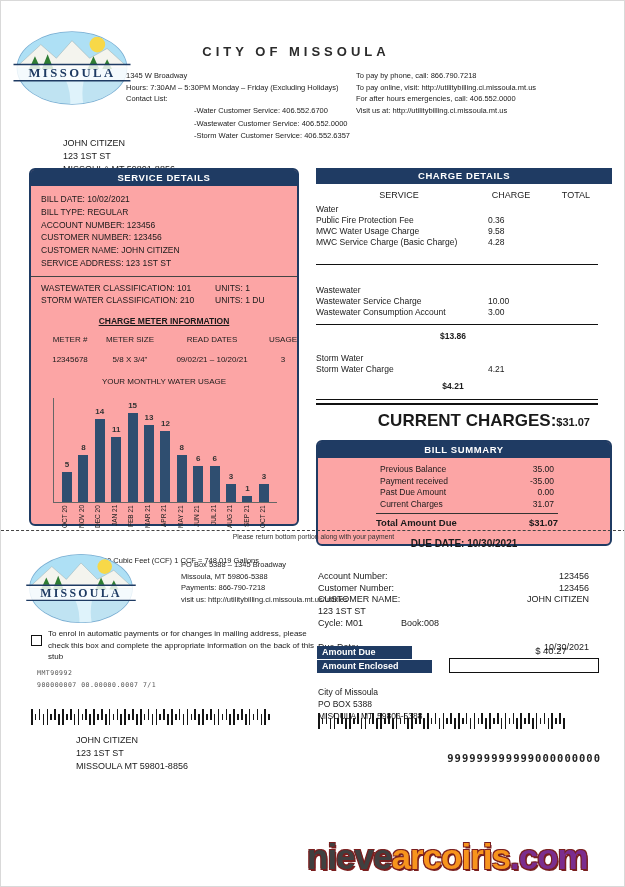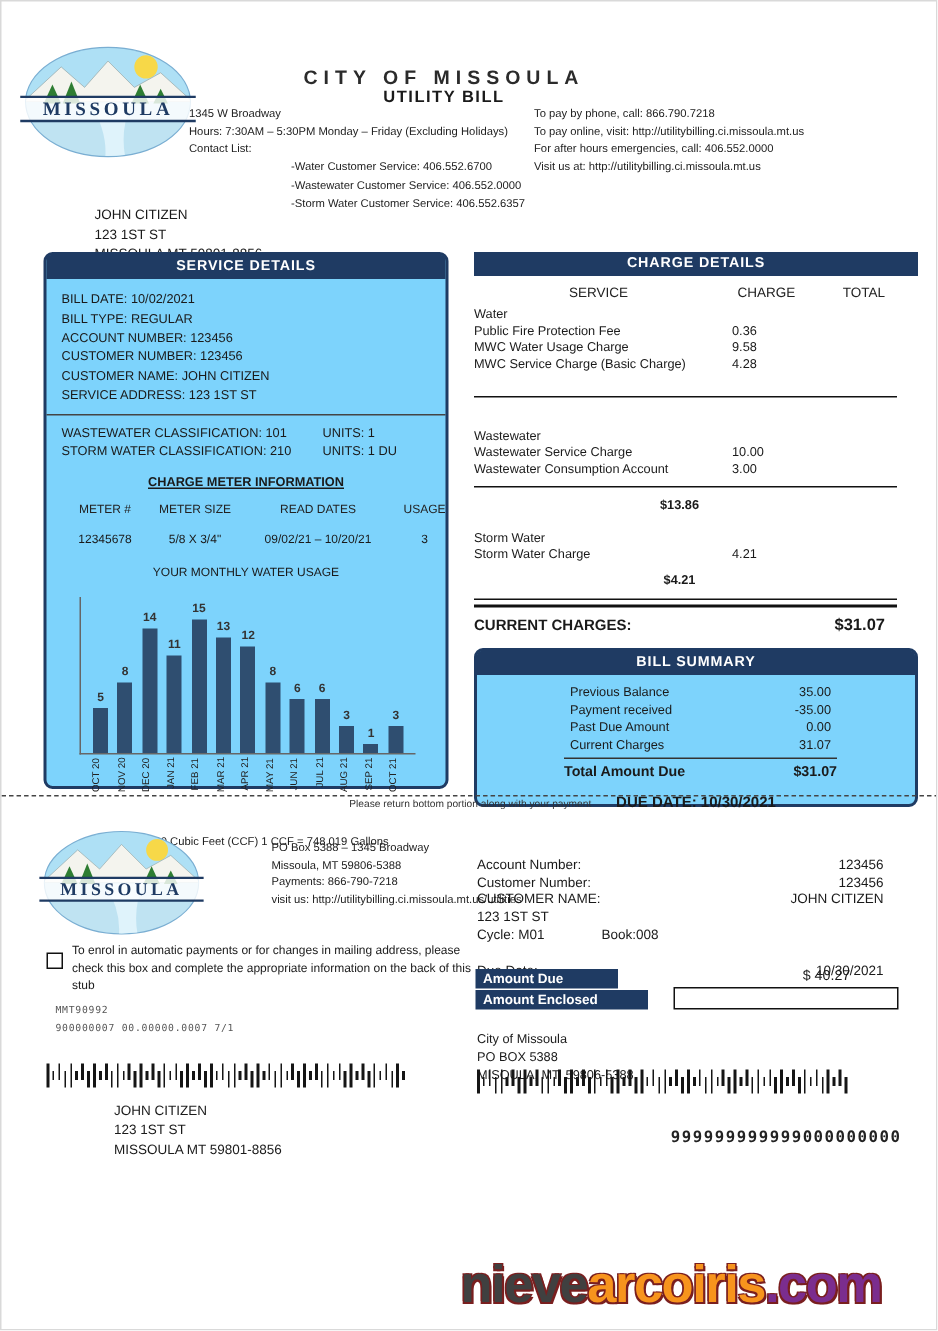--- a/index.html
+++ b/index.html
@@ -9,21 +9,21 @@
 
   
   .doc-title{font-size:13px;font-weight:bold;letter-spacing:4px;color:#2b2b2b;text-align:center;}
   .doc-subtitle{font-size:11px;font-weight:bold;letter-spacing:1px;text-align:center;margin-top:2px;}
   .small{font-size:7.5px;line-height:1.55;color:#222;}
   .contact-indent{margin-left:68px;line-height:1.7;}
 
   
   .navy-bar{background:#1f3b63;color:#fff;font-weight:bold;text-align:center;font-size:9.5px;
             line-height:16px;height:16px;letter-spacing:.6px;}
-  .box{border:2px solid #1f3b63;border-radius:6px;background:#7dd3fc;box-sizing:border-box;}
+  .box{border:2px solid #1f3b63;border-radius:6px;background:#fca5a5;box-sizing:border-box;}
   .box .navy-bar{border-radius:3px 3px 0 0;}
 
   
   .svc-content{padding:7px 10px 0 10px;font-size:8.5px;line-height:1.5;}
   .svc-divider{border-top:1px solid #444;margin:6px -10px 5px -10px;}
   .class-row{display:flex;}
   .class-row .cl{flex:1;}
   .class-row .un{width:72px;}
   .meter-title{text-align:center;font-weight:bold;text-decoration:underline;font-size:8.5px;margin:8px 0 6px 0;}
   .meter-grid{display:grid;grid-template-columns:58px 62px 102px 40px;text-align:center;font-size:8px;}
@@ -47,21 +47,21 @@
   .ccharge{width:58px;padding-left:6px;box-sizing:border-box;}
   .ctotal{width:50px;text-align:right;}
   .chead{font-size:9px;color:#222;margin:6px 0 2px 0;}
   .chead .cname{text-align:center;}
   .chead .ccharge{text-align:center;padding-left:0;}
   .cgroup{font-size:8.5px;}
   .cline{border-top:1px solid #111;margin:6px 14px 6px 0;}
   .cline2{height:3px;border-top:1px solid #111;border-bottom:2px solid #111;margin:8px 14px 6px 0;}
   .subtotal{text-align:center;padding-right:22px;font-size:8.5px;font-weight:bold;}
   .curr{display:flex;align-items:baseline;padding-right:22px;margin-top:4px;}
-  .curr .lbl{flex:1;font-size:10px;font-weight:bold;}
+  .curr .lbl{flex:1;font-size:17px;font-weight:bold;text-align:right;}
   .curr .val{font-size:11px;font-weight:bold;}
 
   
   .bs-rows{margin:6px 56px 0 62px;font-size:8.5px;line-height:1.35;}
   .bs-row{display:flex;}
   .bs-row .l{flex:1;}
   .bs-total{display:flex;border-top:1px solid #333;margin:3px 52px 0 58px;padding-top:3px;
             font-size:9.5px;font-weight:bold;}
   .bs-total .l{flex:1;}
   .bs-due{text-align:center;font-size:10px;font-weight:bold;margin-top:10px;}
@@ -124,21 +124,20 @@
         <path d="M48 41 q12 20 10 38 l14 0 q-4 -20 4 -38 Z" fill="#dff3fb"></path>
       </g>
       <rect x="0" y="36" width="120" height="17" fill="#ffffff" opacity="0.82"></rect>
       <line x1="0" y1="36.5" x2="120" y2="36.5" stroke="#1f3b63" stroke-width="1.6"></line>
       <line x1="0" y1="53" x2="120" y2="53" stroke="#1f3b63" stroke-width="1.6"></line>
       <text x="60" y="49" text-anchor="middle" font-family="Liberation Serif, serif" font-size="13" font-weight="bold" letter-spacing="2.5" fill="#1f3b63">MISSOULA</text>
     </svg>
   </div>
 
   <div class="abs doc-title" style="left:160px;top:43px;width:270px;">CITY OF MISSOULA</div>
-  <div class="abs doc-subtitle" style="left:160px;top:56px;width:270px;">UTILITY BILL</div>
 
   <div class="abs small" style="left:125px;top:69px;width:230px;">
     <div>1345 W Broadway</div>
     <div>Hours: 7:30AM – 5:30PM Monday – Friday (Excluding Holidays)</div>
     <div>Contact List:</div>
     <div class="contact-indent">-Water Customer Service: 406.552.6700</div>
     <div class="contact-indent">-Wastewater Customer Service: 406.552.0000</div>
     <div class="contact-indent">-Storm Water Customer Service: 406.552.6357</div>
   </div>
 

